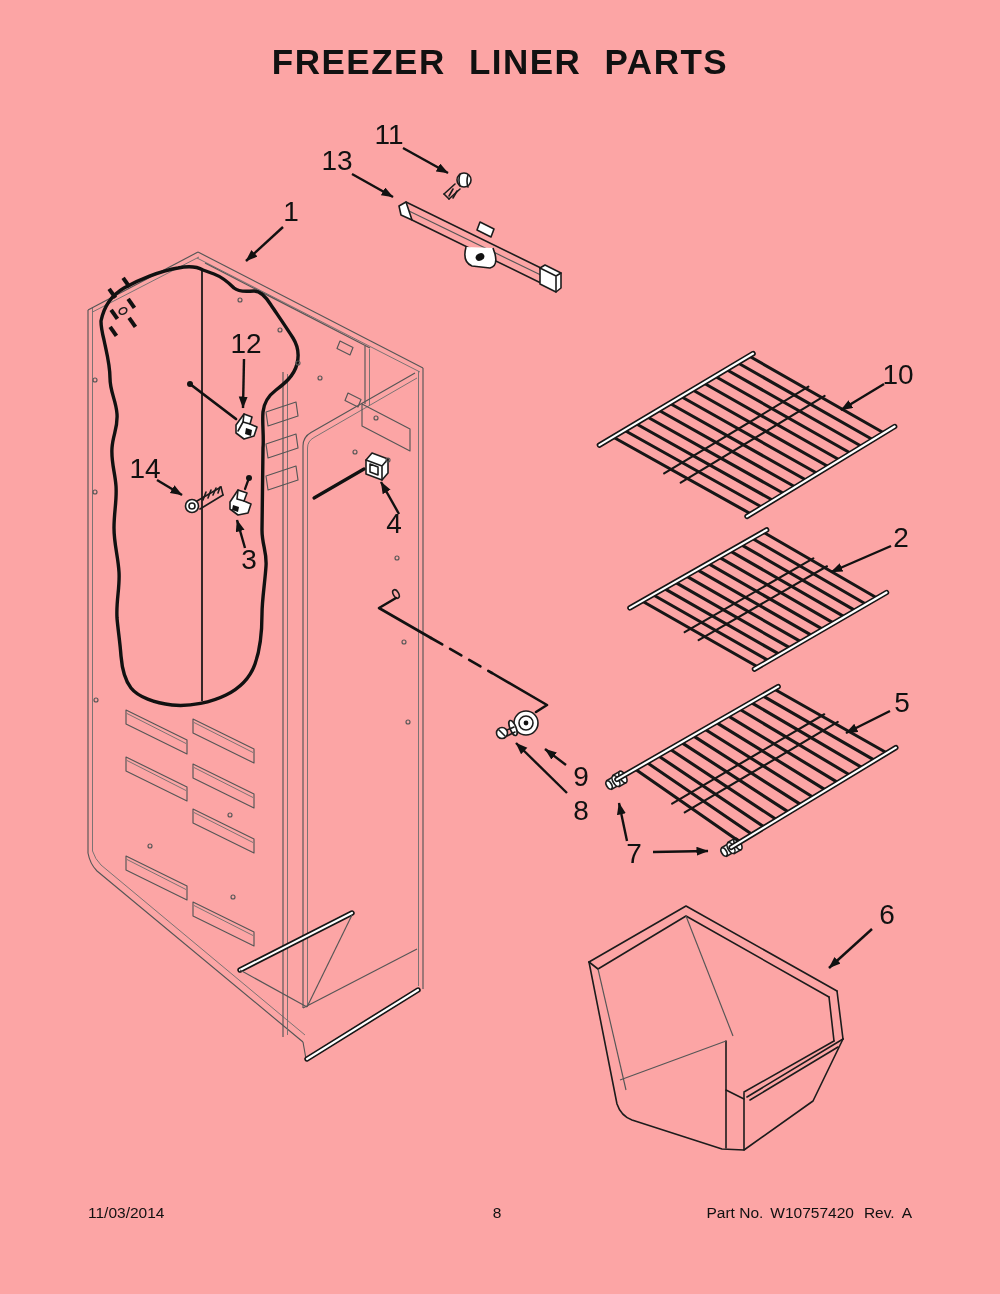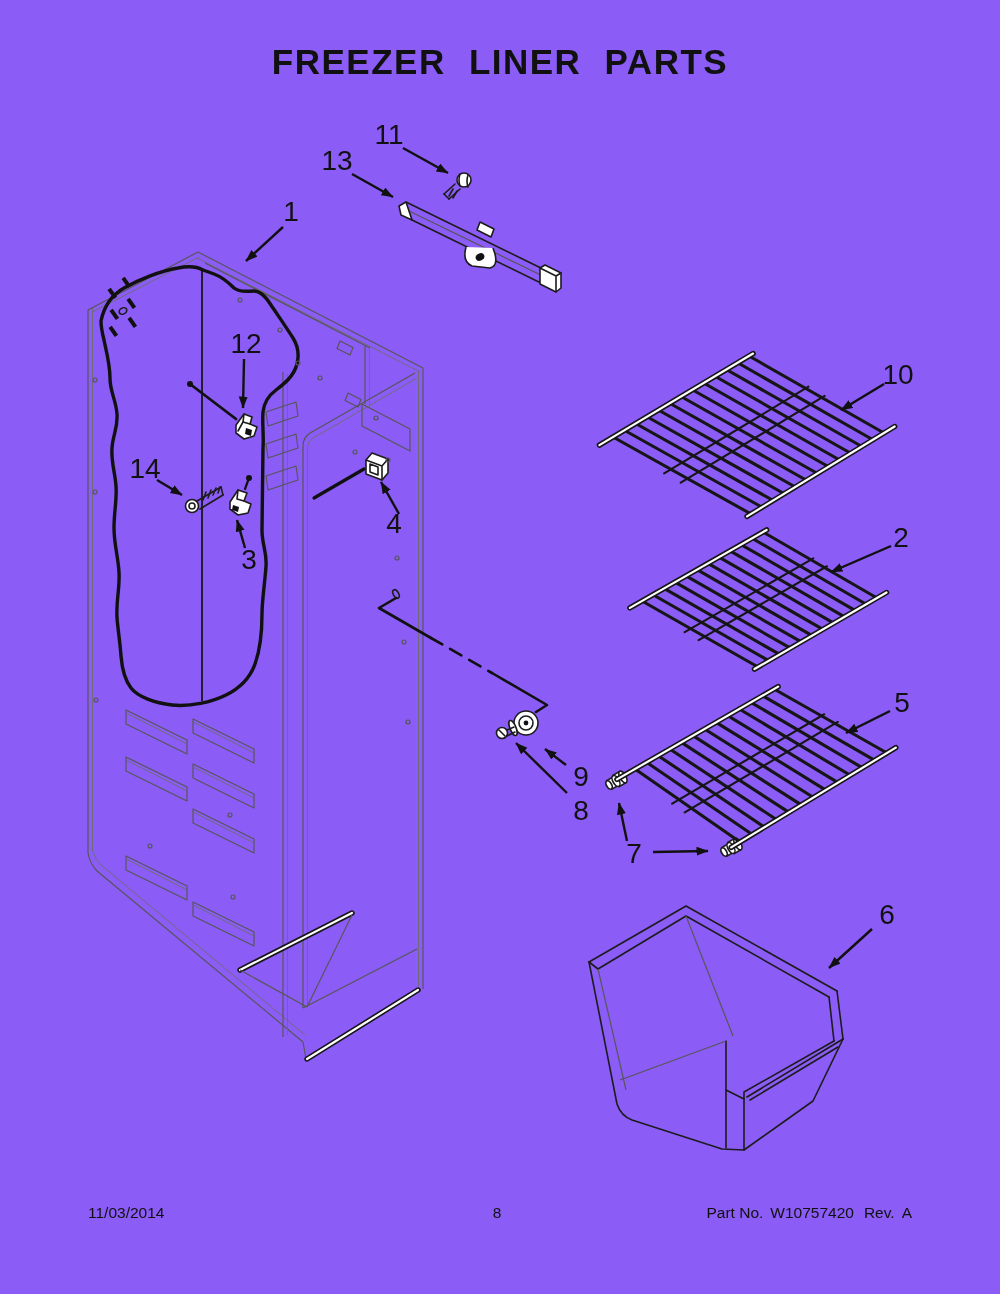--- a/index.html
+++ b/index.html
@@ -1,16 +1,16 @@
 <!DOCTYPE html>
 <html><head>
 <meta charset="utf-8">
 <style>
   html,body{margin:0;padding:0;background:#ffffff;}
-  .page{position:relative;width:1000px;height:1294px;background:#8b5cf6;overflow:hidden;
+  .page{position:relative;width:1000px;height:1294px;background:#fca5a5;overflow:hidden;
         font-family:"Liberation Sans",sans-serif;}
   svg{position:absolute;left:0;top:0;}
   .title-text{font-family:"Liberation Sans",sans-serif;font-size:35px;font-weight:bold;
               letter-spacing:1.5px;word-spacing:12px;fill:#111;}
   .footer-text{font-family:"Liberation Sans",sans-serif;font-size:15.5px;fill:#111;}
   .callout-label{font-family:"Liberation Sans",sans-serif;font-size:28px;fill:#111;}
   .thin{stroke:#565656;stroke-width:1.15;fill:none;stroke-linejoin:round;}
   .thin2{stroke:#6d6d6d;stroke-width:0.9;fill:none;}
   .med{stroke:#1c1c1c;stroke-width:1.6;fill:none;stroke-linejoin:round;stroke-linecap:round;}
   .medw{stroke:#1c1c1c;stroke-width:1.6;fill:#ffffff;stroke-linejoin:round;}

